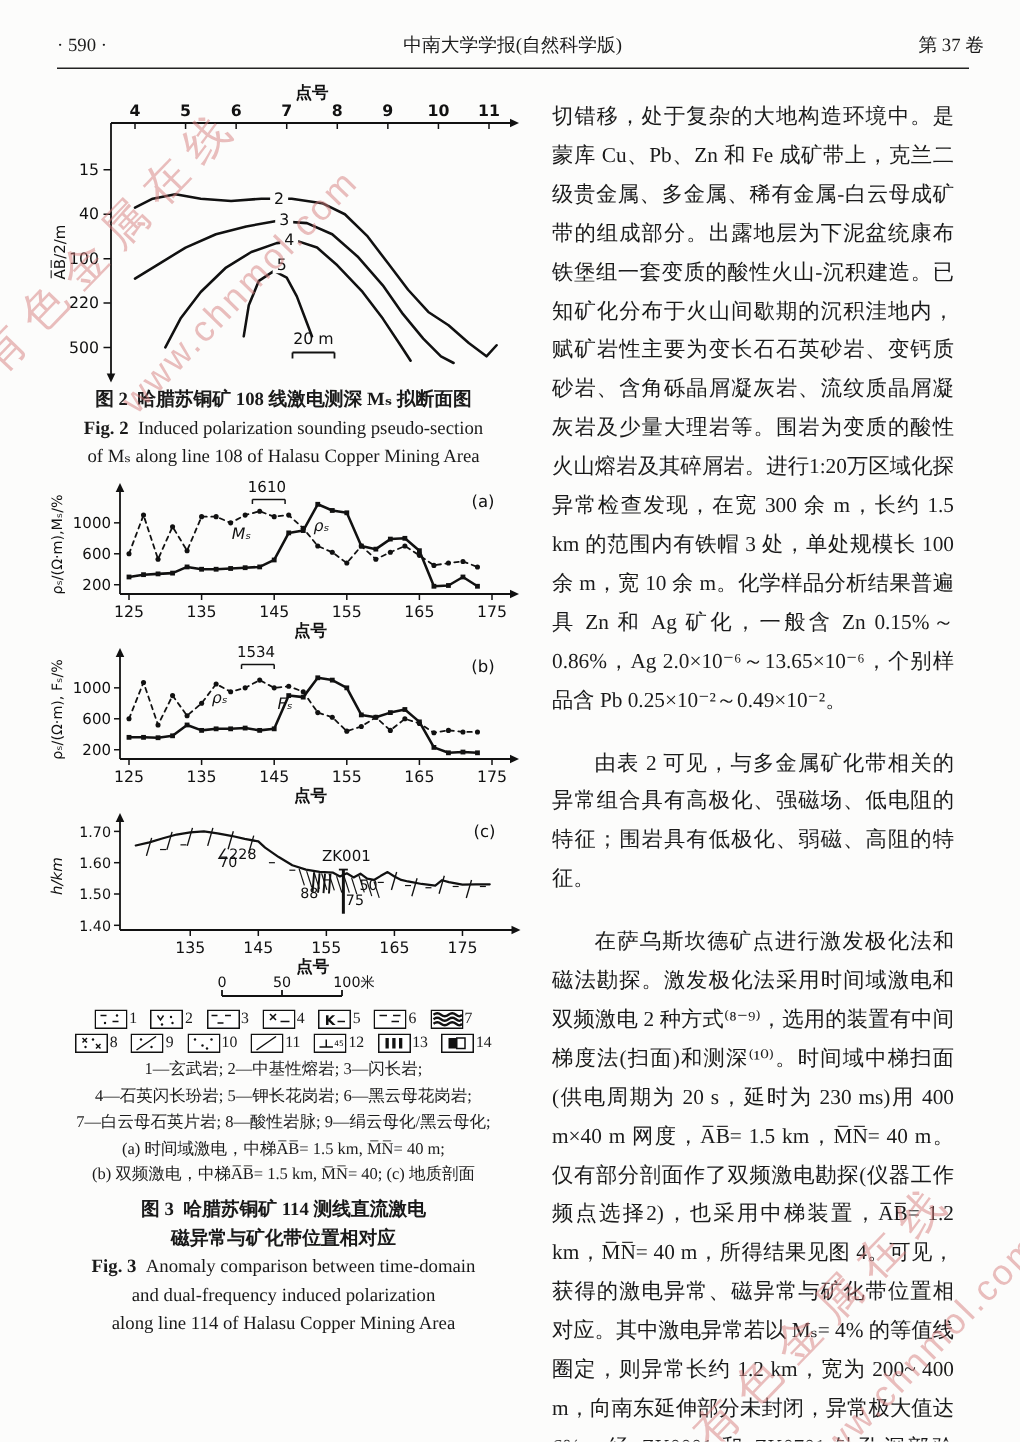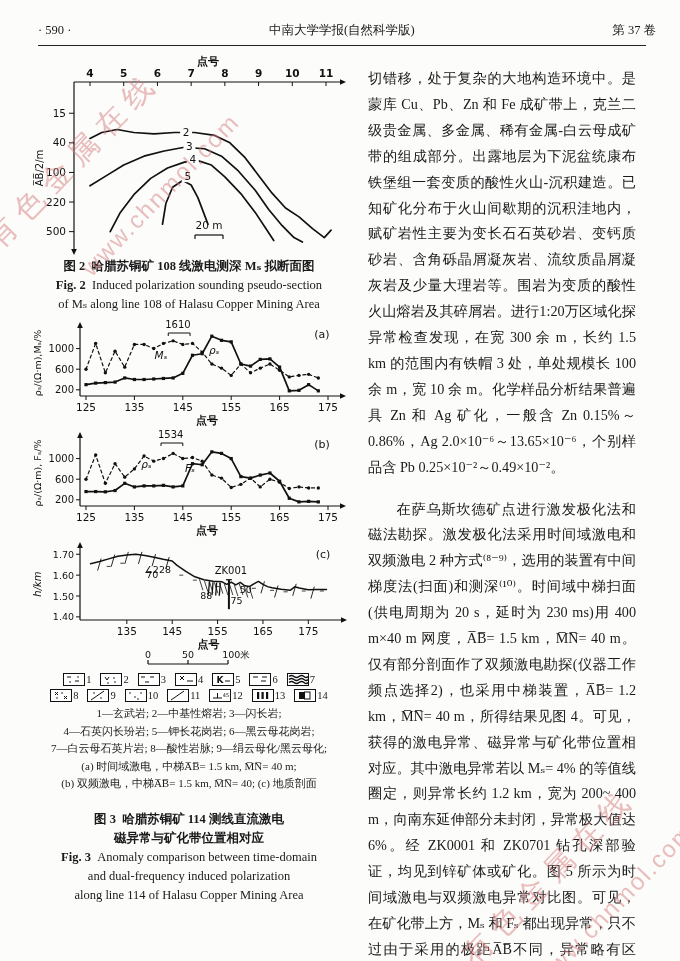--- a/index.html
+++ b/index.html
@@ -24,21 +24,21 @@
   .rightcol p{margin:16px;text-indent:2em}
   .rightcol p.noindent{text-indent:0}
   svg{display:block}
   .figcap{text-align:center;font-size:12.5px;line-height:19px}
   .figcap .b{font-weight:bold}
   .zhcap{font-weight:bold}
   .legend-row{display:flex;justify-content:center;gap:9px;align-items:center;margin:3px 0}
   .legend-row .num{font-size:10.5px;margin-left:1px}
   .legend-item{display:flex;align-items:center}
   .legtext{text-align:center;font-size:11px;line-height:17.5px}
-  .capblock{margin-top:17px}
+  .capblock{margin-top:4px}
 </style>
 </head>
 <body>
 
 <div class="wm cjk" style="left:-8px;top:224px">有色金属在线</div>
 <div class="wm url" style="left:86px;top:258px">www.chnmol.com</div>
 <div class="wm cjk" style="left:468px;top:940px">有色金属在线</div>
 <div class="wm url" style="left:540px;top:968px">www.chnmol.com</div>
 
 <div class="hdr">
@@ -512,15 +512,16 @@
     <div class="figcap">
       <span class="b">Fig. 3</span>&nbsp;&nbsp;<span>Anomaly comparison between time-domain</span>
     </div>
     <div class="figcap"><span>and dual-frequency induced polarization</span></div>
     <div class="figcap"><span>along line 114 of Halasu Copper Mining Area</span></div>
   </div>
 </div>
 
 <div class="rightcol">
   <p class="noindent">切错移，处于复杂的大地构造环境中。是蒙库 Cu、Pb、Zn 和 Fe 成矿带上，克兰二级贵金属、多金属、稀有金属-白云母成矿带的组成部分。出露地层为下泥盆统康布铁堡组一套变质的酸性火山-沉积建造。已知矿化分布于火山间歇期的沉积洼地内，赋矿岩性主要为变长石石英砂岩、变钙质砂岩、含角砾晶屑凝灰岩、流纹质晶屑凝灰岩及少量大理岩等。围岩为变质的酸性火山熔岩及其碎屑岩。进行1:20万区域化探异常检查发现，在宽 300 余 m，长约 1.5 km 的范围内有铁帽 3 处，单处规模长 100 余 m，宽 10 余 m。化学样品分析结果普遍具 Zn 和 Ag 矿化，一般含 Zn 0.15%～0.86%，Ag 2.0×10⁻⁶～13.65×10⁻⁶，个别样品含 Pb 0.25×10⁻²～0.49×10⁻²。</p>
+  <p>由表 2 可见，与多金属矿化带相关的异常组合具有高极化、强磁场、低电阻的特征；围岩具有低极化、弱磁、高阻的特征。</p>
   <p>在萨乌斯坎德矿点进行激发极化法和磁法勘探。激发极化法采用时间域激电和双频激电 2 种方式⁽⁸⁻⁹⁾，选用的装置有中间梯度法(扫面)和测深⁽¹⁰⁾。时间域中梯扫面(供电周期为 20 s，延时为 230 ms)用 400 m×40 m 网度，A̅B̅= 1.5 km，M̅N̅= 40 m。仅有部分剖面作了双频激电勘探(仪器工作频点选择2)，也采用中梯装置，A̅B̅= 1.2 km，M̅N̅= 40 m，所得结果见图 4。可见，获得的激电异常、磁异常与矿化带位置相对应。其中激电异常若以 Mₛ= 4% 的等值线圈定，则异常长约 1.2 km，宽为 200~ 400 m，向南东延伸部分未封闭，异常极大值达 6%。经 ZK0001 和 ZK0701 钻孔深部验证，均见到锌矿体或矿化。图 5 所示为时间域激电与双频激电异常对比图。可见，在矿化带上方，Mₛ 和 Fₛ 都出现异常，只不过由于采用的极距A̅B̅不同，异常略有区别。</p>
 
 </div>
 
 </body></html>

